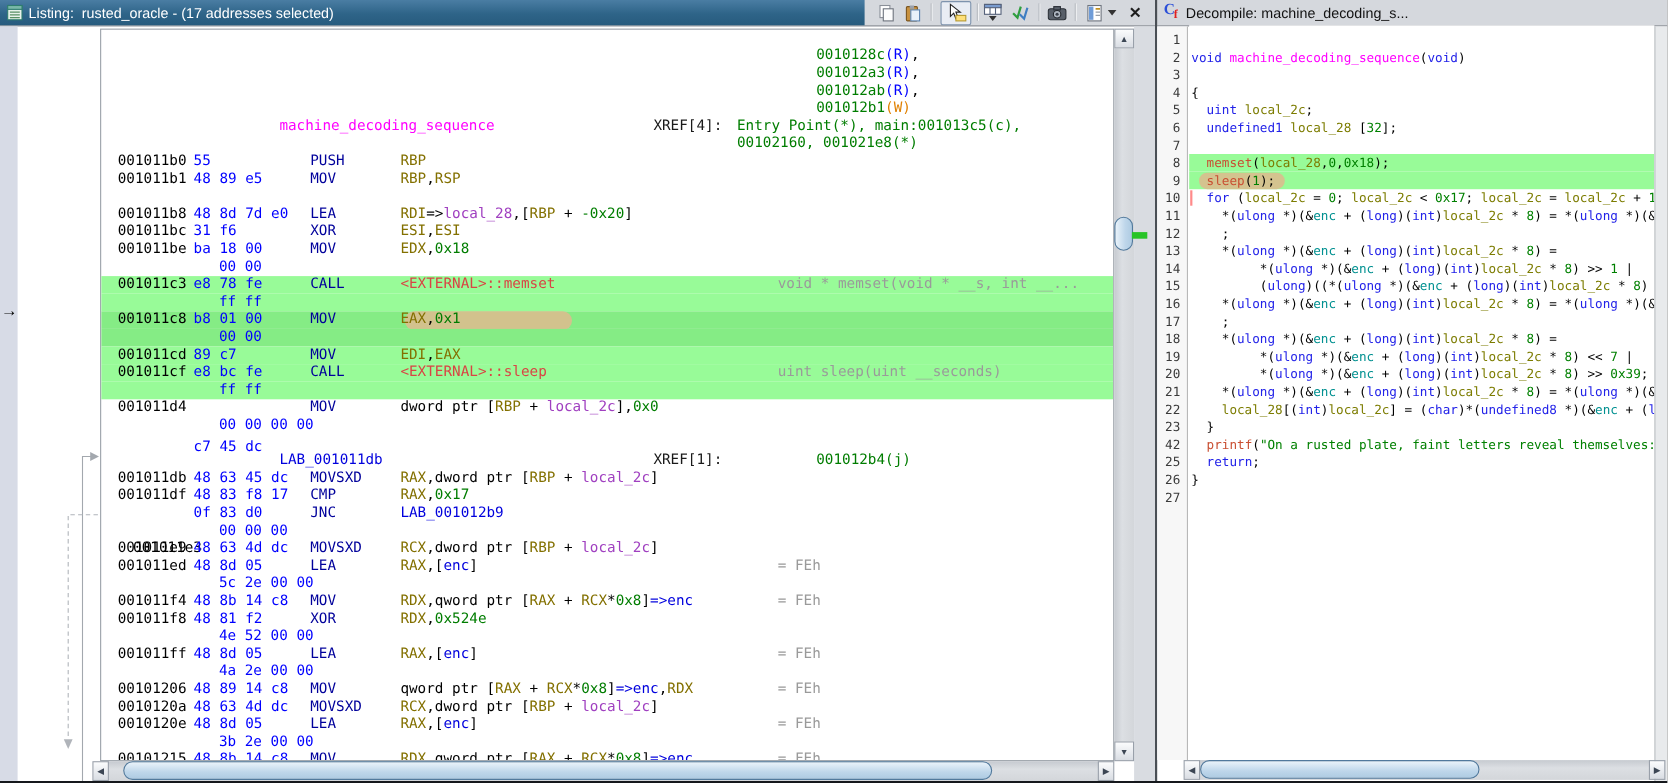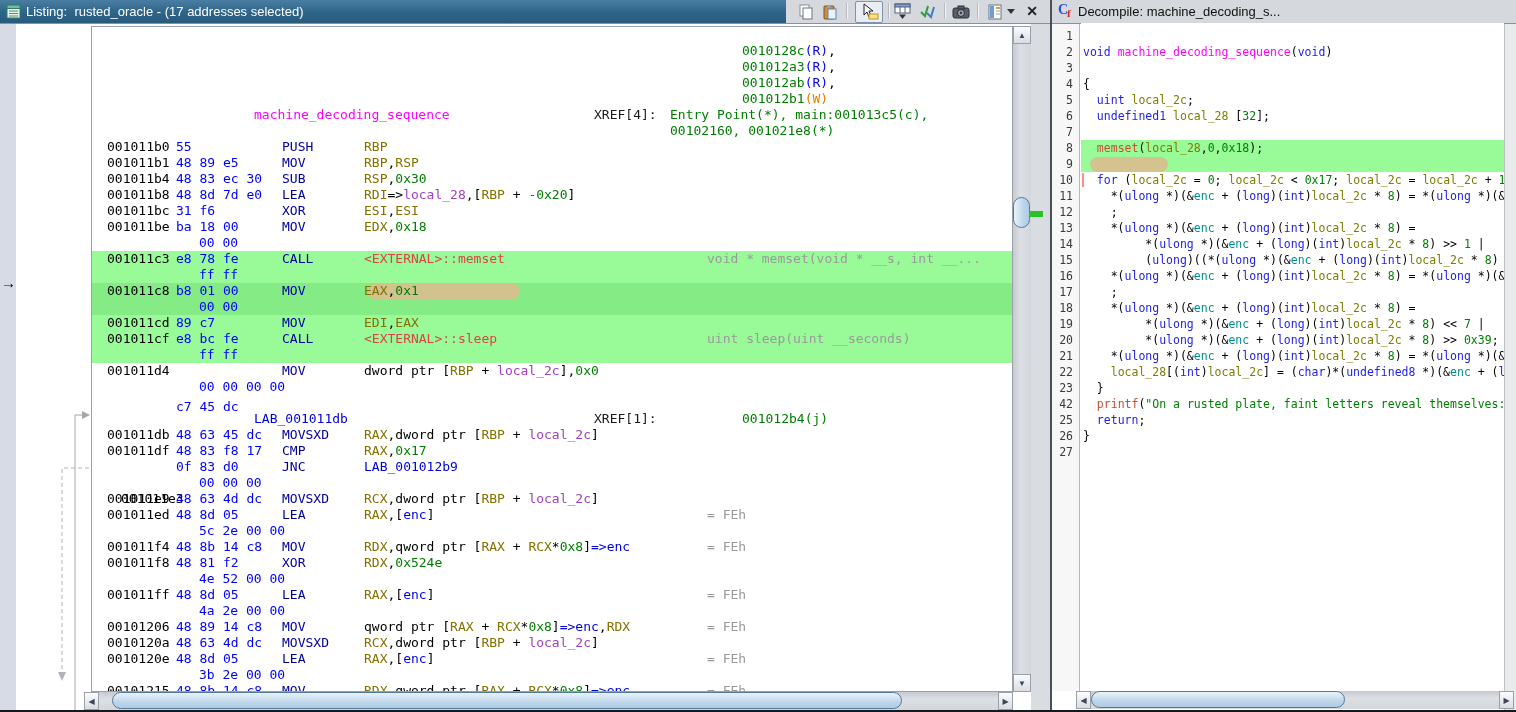--- a/index.html
+++ b/index.html
@@ -200,26 +200,20 @@
           <span class="lcell s-k" style="left: 15px;">001011b0</span>
           <span class="lcell s-b" style="left: 84px;">55</span>
           <span class="lcell s-m" style="left: 190px;">PUSH</span>
           <span class="lcell" style="left: 272px;"><span class="s-y">RBP</span></span>
         </div>
         <div class="lrow" style="top: 128px;">
           <span class="lcell s-k" style="left: 15px;">001011b1</span>
           <span class="lcell s-b" style="left: 84px;">48 89 e5</span>
           <span class="lcell s-m" style="left: 190px;">MOV</span>
           <span class="lcell" style="left: 272px;"><span class="s-y">RBP</span><span class="s-k">,</span><span class="s-y">RSP</span></span>
-        </div>
-        <div class="lrow" style="top: 144px;">
-          <span class="lcell s-k" style="left: 15px;">001011b4</span>
-          <span class="lcell s-b" style="left: 84px;">48 83 ec 30</span>
-          <span class="lcell s-m" style="left: 190px;">SUB</span>
-          <span class="lcell" style="left: 272px;"><span class="s-y">RSP</span><span class="s-k">,</span><span class="s-g">0x30</span></span>
         </div>
         <div class="lrow" style="top: 160px;">
           <span class="lcell s-k" style="left: 15px;">001011b8</span>
           <span class="lcell s-b" style="left: 84px;">48 8d 7d e0</span>
           <span class="lcell s-m" style="left: 190px;">LEA</span>
           <span class="lcell" style="left: 272px;"><span class="s-y">RDI</span><span class="s-k">=&gt;</span><span class="s-v">local_28</span><span class="s-k">,[</span><span class="s-y">RBP</span><span class="s-k"> + </span><span class="s-g">-0x20</span><span class="s-k">]</span></span>
         </div>
         <div class="lrow" style="top: 176px;">
           <span class="lcell s-k" style="left: 15px;">001011bc</span>
           <span class="lcell s-b" style="left: 84px;">31 f6</span>
@@ -431,20 +425,21 @@
       <div class="dline" style="top: 21px;"><span class="d-w">void</span><span class="d-p"> </span><span class="d-f">machine_decoding_sequence</span><span class="d-p">(</span><span class="d-w">void</span><span class="d-p">)</span></div>
       <div class="dline" style="top: 37px;"></div>
       <div class="dline" style="top: 53px;"><span class="d-p">{</span></div>
       <div class="dline" style="top: 69px;"><span class="d-p">  </span><span class="d-w">uint</span><span class="d-p"> </span><span class="d-v">local_2c</span><span class="d-p">;</span></div>
       <div class="dline" style="top: 85px;"><span class="d-p">  </span><span class="d-w">undefined1</span><span class="d-p"> </span><span class="d-v">local_28</span><span class="d-p"> [</span><span class="d-n">32</span><span class="d-p">];</span></div>
       <div class="dline" style="top: 101px;"></div>
       <div class="dband" style="top: 117px;"></div>
       <div class="dline" style="top: 117px;"><span class="d-p">  </span><span class="d-c">memset</span><span class="d-p">(</span><span class="d-v">local_28</span><span class="d-p">,</span><span class="d-n">0</span><span class="d-p">,</span><span class="d-n">0x18</span><span class="d-p">);</span></div>
       <div class="dband" style="top: 133px;"></div>
       <div class="doval" style="left: 9px; width: 78px; top: 133.5px;"></div>
+      <div class="dline" style="top: 133px;"><span class="d-p">  </span><span class="d-c">sleep</span><span class="d-p">(</span><span class="d-n">1</span><span class="d-p">);</span></div>
       <div class="dline" style="top: 149px;"><span class="d-p">  </span><span class="d-w">for</span><span class="d-p"> (</span><span class="d-v">local_2c</span><span class="d-p"> = </span><span class="d-n">0</span><span class="d-p">; </span><span class="d-v">local_2c</span><span class="d-p"> &lt; </span><span class="d-n">0x17</span><span class="d-p">; </span><span class="d-v">local_2c</span><span class="d-p"> = </span><span class="d-v">local_2c</span><span class="d-p"> + </span><span class="d-n">1</span></div>
       <div class="caret" style="left: 1px; top: 150px;"></div>
       <div class="dline" style="top: 165px;"><span class="d-p">    *(</span><span class="d-w">ulong</span><span class="d-p"> *)(&amp;</span><span class="d-g">enc</span><span class="d-p"> + (</span><span class="d-w">long</span><span class="d-p">)(</span><span class="d-w">int</span><span class="d-p">)</span><span class="d-v">local_2c</span><span class="d-p"> * </span><span class="d-n">8</span><span class="d-p">) = *(</span><span class="d-w">ulong</span><span class="d-p"> *)(&amp;</span></div>
       <div class="dline" style="top: 181px;"><span class="d-p">    ;</span></div>
       <div class="dline" style="top: 197px;"><span class="d-p">    *(</span><span class="d-w">ulong</span><span class="d-p"> *)(&amp;</span><span class="d-g">enc</span><span class="d-p"> + (</span><span class="d-w">long</span><span class="d-p">)(</span><span class="d-w">int</span><span class="d-p">)</span><span class="d-v">local_2c</span><span class="d-p"> * </span><span class="d-n">8</span><span class="d-p">) =</span></div>
       <div class="dline" style="top: 213px;"><span class="d-p">         *(</span><span class="d-w">ulong</span><span class="d-p"> *)(&amp;</span><span class="d-g">enc</span><span class="d-p"> + (</span><span class="d-w">long</span><span class="d-p">)(</span><span class="d-w">int</span><span class="d-p">)</span><span class="d-v">local_2c</span><span class="d-p"> * </span><span class="d-n">8</span><span class="d-p">) &gt;&gt; </span><span class="d-n">1</span><span class="d-p"> |</span></div>
       <div class="dline" style="top: 229px;"><span class="d-p">         (</span><span class="d-w">ulong</span><span class="d-p">)((*(</span><span class="d-w">ulong</span><span class="d-p"> *)(&amp;</span><span class="d-g">enc</span><span class="d-p"> + (</span><span class="d-w">long</span><span class="d-p">)(</span><span class="d-w">int</span><span class="d-p">)</span><span class="d-v">local_2c</span><span class="d-p"> * </span><span class="d-n">8</span><span class="d-p">) &amp;</span></div>
       <div class="dline" style="top: 245px;"><span class="d-p">    *(</span><span class="d-w">ulong</span><span class="d-p"> *)(&amp;</span><span class="d-g">enc</span><span class="d-p"> + (</span><span class="d-w">long</span><span class="d-p">)(</span><span class="d-w">int</span><span class="d-p">)</span><span class="d-v">local_2c</span><span class="d-p"> * </span><span class="d-n">8</span><span class="d-p">) = *(</span><span class="d-w">ulong</span><span class="d-p"> *)(&amp;</span></div>
       <div class="dline" style="top: 261px;"><span class="d-p">    ;</span></div>
       <div class="dline" style="top: 277px;"><span class="d-p">    *(</span><span class="d-w">ulong</span><span class="d-p"> *)(&amp;</span><span class="d-g">enc</span><span class="d-p"> + (</span><span class="d-w">long</span><span class="d-p">)(</span><span class="d-w">int</span><span class="d-p">)</span><span class="d-v">local_2c</span><span class="d-p"> * </span><span class="d-n">8</span><span class="d-p">) =</span></div>

